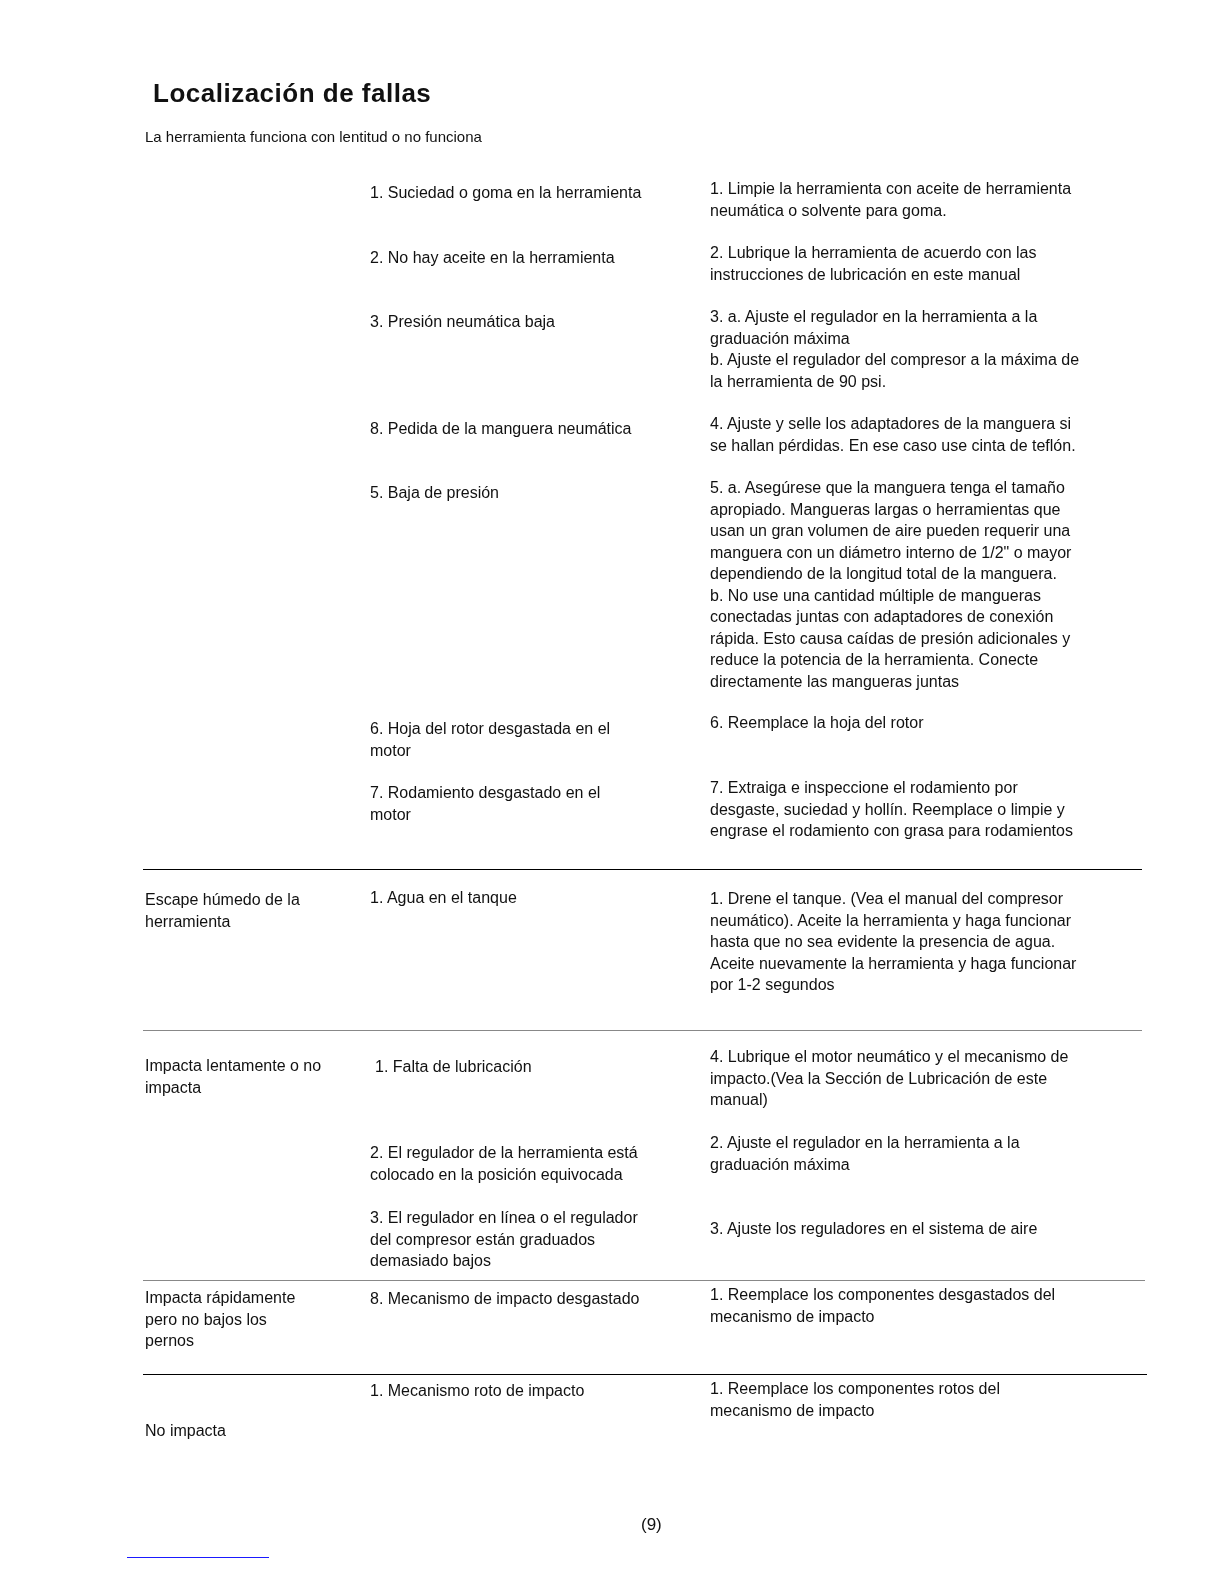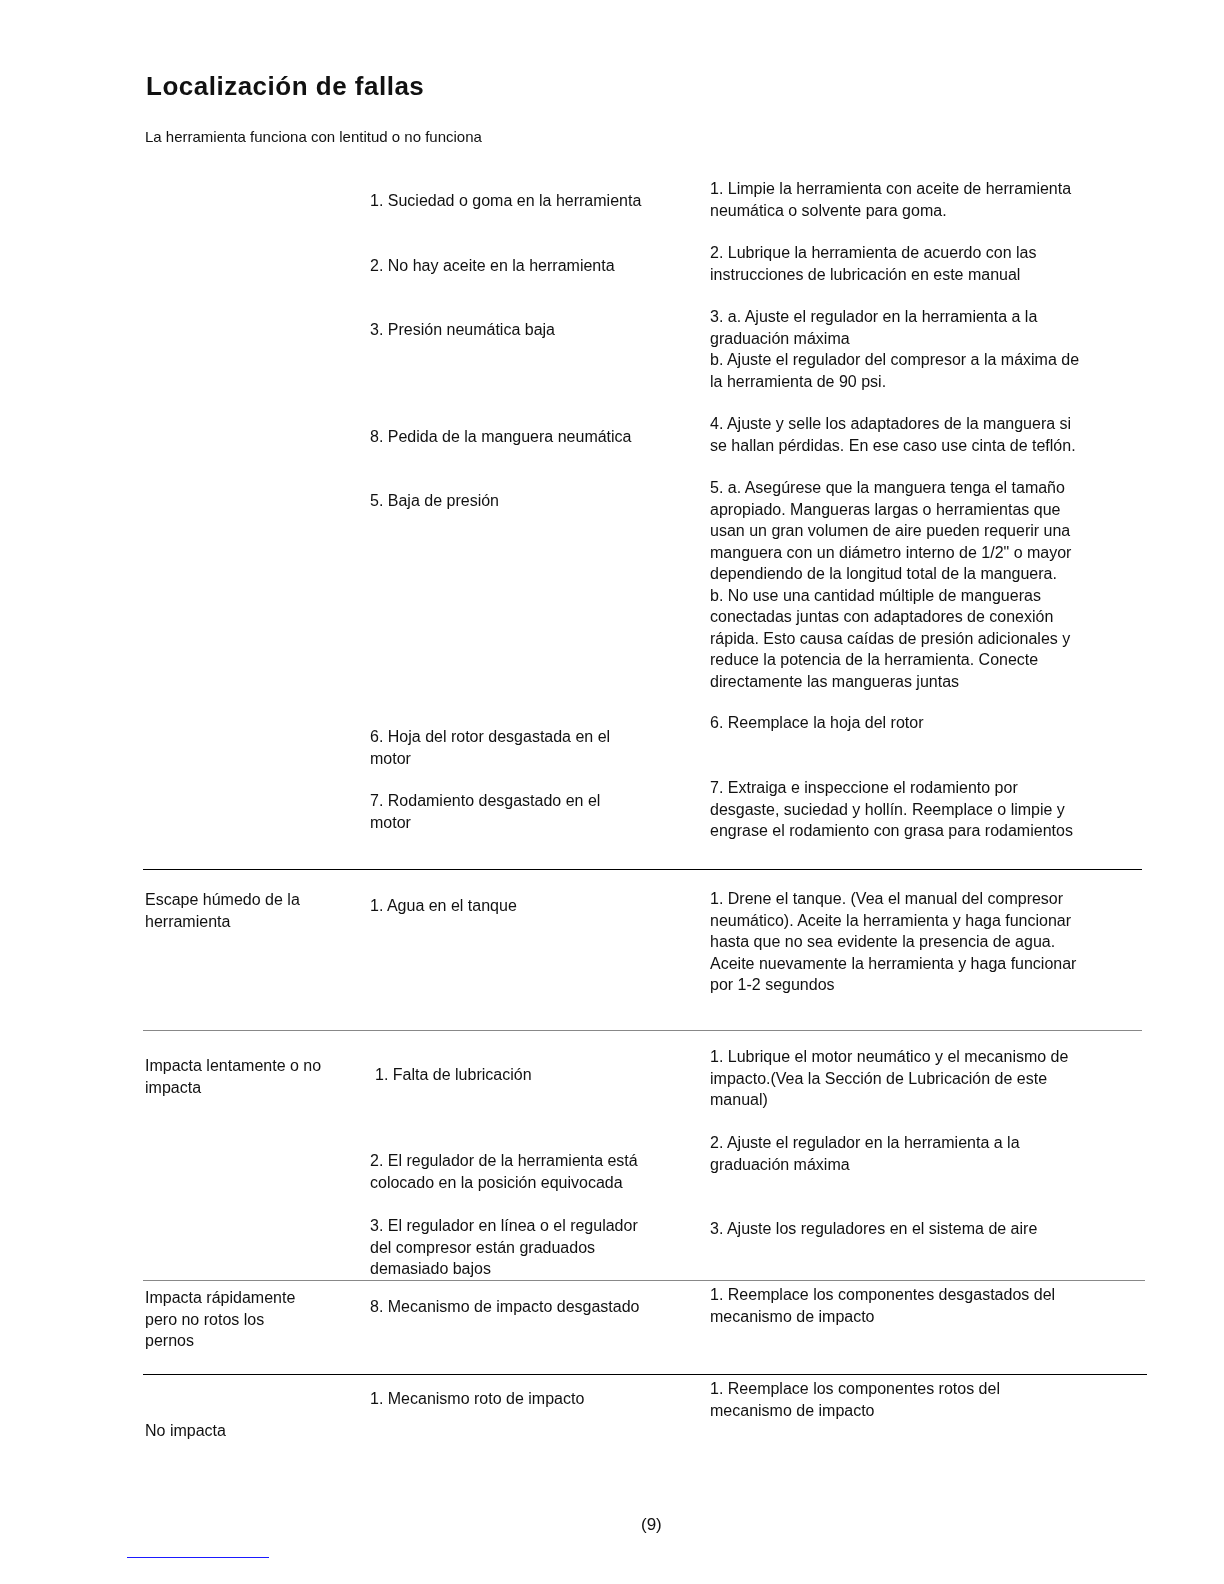--- a/index.html
+++ b/index.html
@@ -2,33 +2,33 @@
 <html><head>
   <meta charset="utf-8">
   <style>
     html, body { margin: 0; padding: 0; background: #ffffff; }
     body {
       width: 1224px; height: 1584px; position: relative; overflow: hidden;
       font-family: "Liberation Sans", sans-serif; color: #111;
     }
     .title {
       position: absolute; left: 145px; top: 70px;
-      font-size: 26px; font-weight: bold; letter-spacing: 0.5px; margin: 1px;
+      font-size: 26px; font-weight: bold; letter-spacing: 0.5px; margin: 8px;
       font-family: "Liberation Sans", sans-serif;
     }
     .subtitle {
       position: absolute; left: 145px; top: 128px;
       font-size: 15px;
     }
     .cell {
       position: absolute; font-size: 16px; line-height: 21.5px;
       white-space: pre-line;
     }
     .col-symptom { left: 145px; width: 210px; }
-    .col-cause { left: 370px; width: 320px; margin-top: 8px; }
+    .col-cause { left: 370px; width: 320px; }
     .col-solution { left: 710px; width: 435px; }
     .rule { position: absolute; left: 143px; height: 0; }
     .rule.black { border-top: 1.5px solid #000; }
     .rule.gray { border-top: 1.5px solid #888; }
     .page-num {
       position: absolute; left: 641px; top: 1515px; font-size: 17px;
     }
     .footer-link {
       position: absolute; left: 127px; top: 1557px; width: 142px;
       border-top: 1.5px solid #1a1aff;
@@ -94,40 +94,40 @@
 Aceite nuevamente la herramienta y haga funcionar
 por 1-2 segundos</div>
 </div>
 
 <div class="rule gray" style="top:1030px; width:999px"></div>
 
 <div>
   <div class="cell col-symptom" style="top:1055px">Impacta lentamente o no
 impacta</div>
   <div class="cell col-cause" style="top:1056px; left:375px">1. Falta de lubricación</div>
-  <div class="cell col-solution" style="top:1046px">1. Lubrique el motor neumático y el mecanismo de
+  <div class="cell col-solution" style="top:1046px">4. Lubrique el motor neumático y el mecanismo de
 impacto.(Vea la Sección de Lubricación de este
 manual)</div>
 
   <div class="cell col-cause" style="top:1142px">2. El regulador de la herramienta está
 colocado en la posición equivocada</div>
   <div class="cell col-solution" style="top:1132px">2. Ajuste el regulador en la herramienta a la
 graduación máxima</div>
 
   <div class="cell col-cause" style="top:1207px">3. El regulador en línea o el regulador
 del compresor están graduados
 demasiado bajos</div>
   <div class="cell col-solution" style="top:1218px">3. Ajuste los reguladores en el sistema de aire</div>
 </div>
 
 <div class="rule gray" style="top:1280px; width:1002px"></div>
 
 <div>
   <div class="cell col-symptom" style="top:1287px">Impacta rápidamente
-pero no rotos los
+pero no bajos los
 pernos</div>
   <div class="cell col-cause" style="top:1288px">8. Mecanismo de impacto desgastado</div>
   <div class="cell col-solution" style="top:1284px">1. Reemplace los componentes desgastados del
 mecanismo de impacto</div>
 </div>
 
 <div class="rule black" style="top:1374px; width:1004px"></div>
 
 <div>
   <div class="cell col-symptom" style="top:1420px">No impacta</div>

